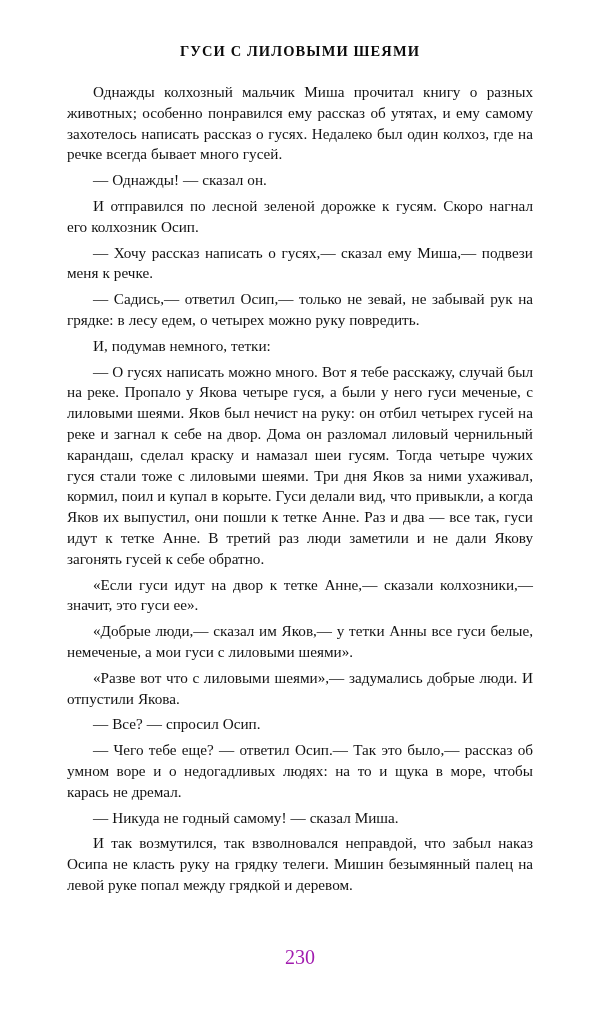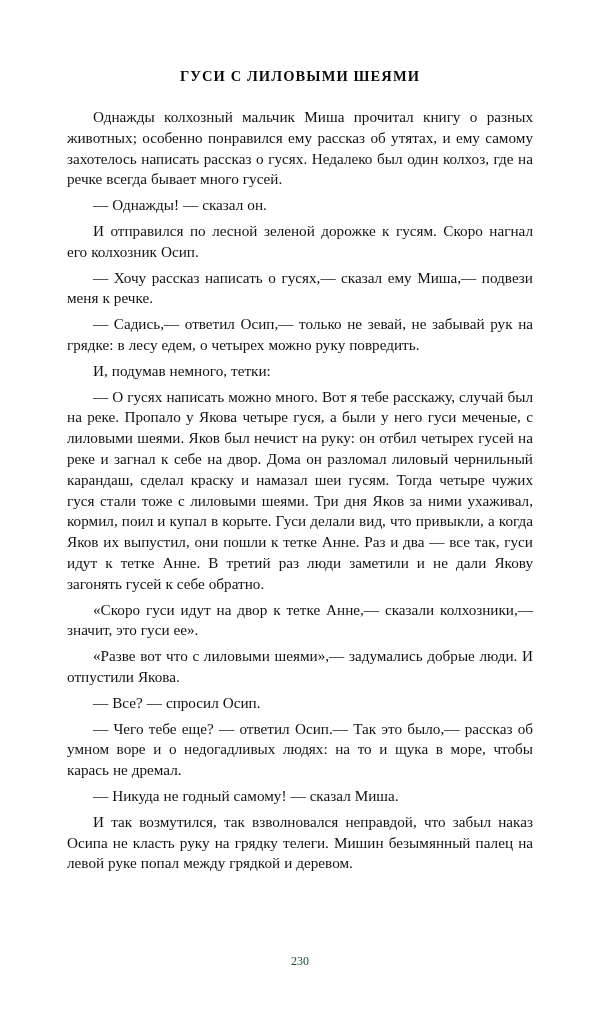--- a/index.html
+++ b/index.html
@@ -12,21 +12,21 @@
     height: 1017px;
     font-family: "Liberation Serif", "DejaVu Serif", serif;
     color: #111111;
     position: relative;
     overflow: hidden;
   }
   .page {
     width: 600px;
     height: 1017px;
     box-sizing: border-box;
-    padding: 68px 62px 0 62px;
+    padding: 43px 62px 0 62px;
     position: relative;
   }
   .title {
     text-align: center;
     font-size: 14.5px;
     letter-spacing: 1.1px;
     font-weight: bold;
     text-transform: uppercase;
     margin: 0 0 22px 0;
     color: #0b0b0b;
@@ -41,38 +41,39 @@
     -webkit-hyphens: manual;
     hyphens: manual;
     word-spacing: 0.2px;
   }
   .folio {
     position: absolute;
     left: 0;
     right: 0;
     bottom: 48px;
     text-align: center;
-    font-size: 12px;
-    color: #14532d;
+    font-size: 20px;
+    color: #a21caf;
   }
 </style>
 </head>
 <body>
 
 <div class="page">
   <h1 class="title">ГУСИ С ЛИЛОВЫМИ ШЕЯМИ</h1>
   <div class="body-text">
     <p>Однажды колхозный мальчик Миша прочитал книгу о разных животных; особенно понравился ему рассказ об утятах, и ему самому захотелось написать рассказ о гусях. Недалеко был один колхоз, где на речке всегда бывает много гусей.</p>
     <p>— Однажды! — сказал он.</p>
     <p>И отправился по лесной зеленой дорожке к гусям. Скоро нагнал его колхозник Осип.</p>
     <p>— Хочу рассказ написать о гусях,— сказал ему Миша,— подвези меня к речке.</p>
     <p>— Садись,— ответил Осип,— только не зевай, не забывай рук на грядке: в лесу едем, о четырех можно руку повредить.</p>
     <p>И, подумав немного, тетки:</p>
     <p>— О гусях написать можно много. Вот я тебе расскажу, случай был на реке. Пропало у Якова четыре гуся, а были у него гуси меченые, с лиловыми шеями. Яков был нечист на руку: он отбил четырех гусей на реке и загнал к себе на двор. Дома он разломал лиловый чернильный карандаш, сделал краску и намазал шеи гусям. Тогда четыре чужих гуся стали тоже с лиловыми шеями. Три дня Яков за ними ухаживал, кормил, поил и купал в корыте. Гуси делали вид, что привыкли, а когда Яков их выпустил, они пошли к тетке Анне. Раз и два — все так, гуси идут к тетке Анне. В третий раз люди заметили и не дали Якову загонять гусей к себе обратно.</p>
-    <p>«Скоро гуси идут на двор к тетке Анне,— сказали колхозники,— значит, это гуси ее».</p>
+    <p>«Если гуси идут на двор к тетке Анне,— сказали колхозники,— значит, это гуси ее».</p>
+    <p>«Добрые люди,— сказал им Яков,— у тетки Анны все гуси белые, немеченые, а мои гуси с лиловыми шеями».</p>
     <p>«Разве вот что с лиловыми шеями»,— задумались добрые люди. И отпустили Якова.</p>
     <p>— Все? — спросил Осип.</p>
     <p>— Чего тебе еще? — ответил Осип.— Так это было,— рассказ об умном воре и о недогадливых людях: на то и щука в море, чтобы карась не дремал.</p>
     <p>— Никуда не годный самому! — сказал Миша.</p>
     <p>И так возмутился, так взволновался неправдой, что забыл наказ Осипа не класть руку на грядку телеги. Мишин безымянный палец на левой руке попал между грядкой и деревом.</p>
   </div>
   <div class="folio">230</div>
 </div>
 
 </body></html>

